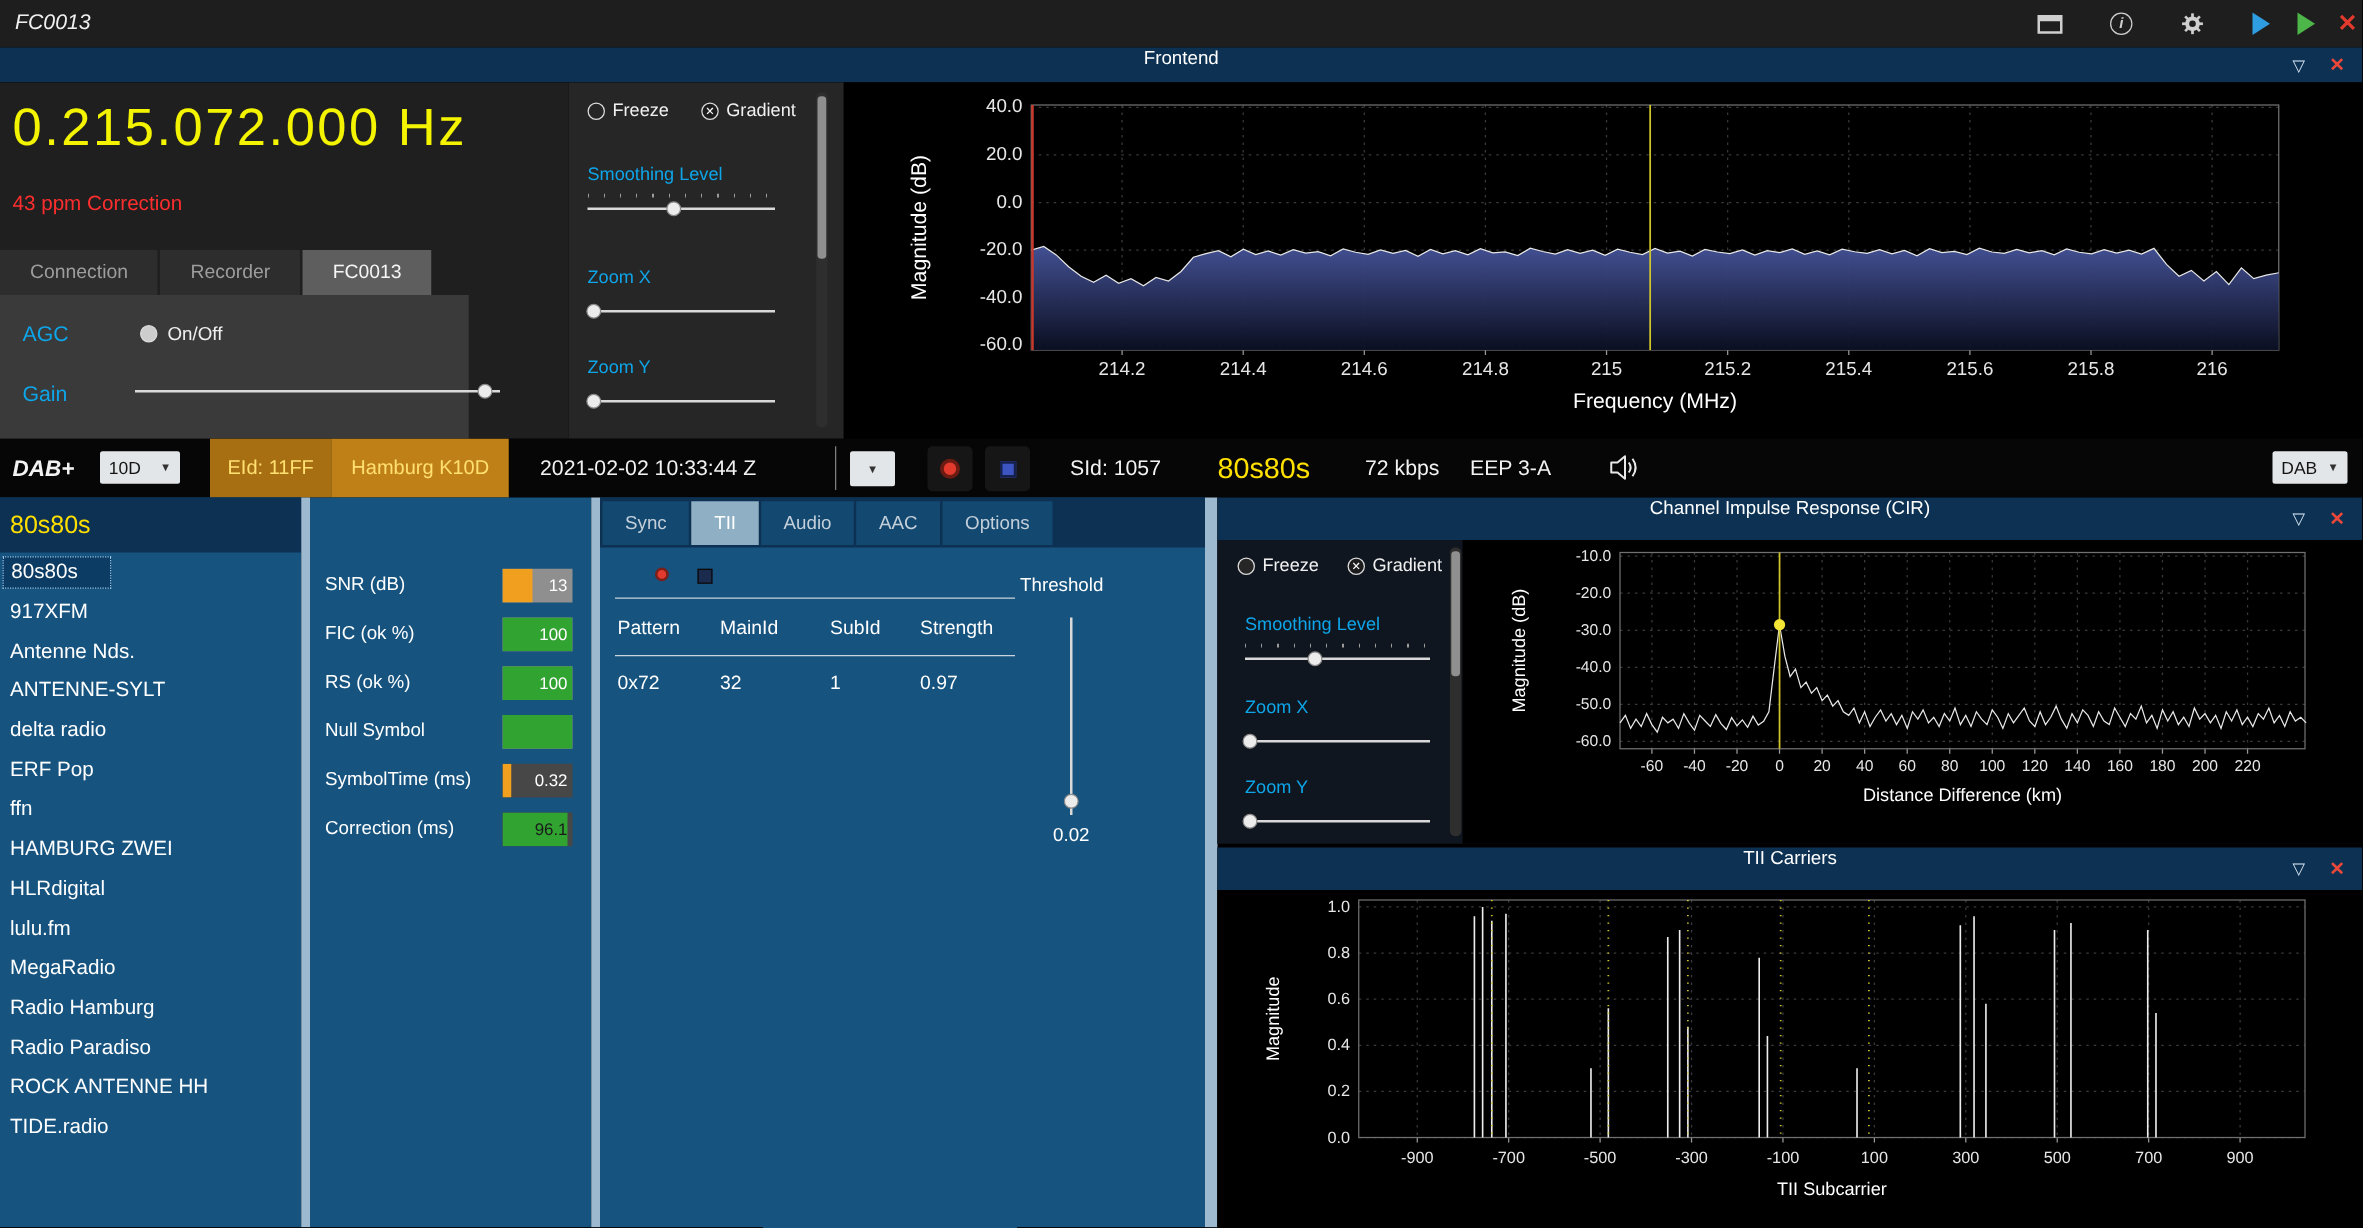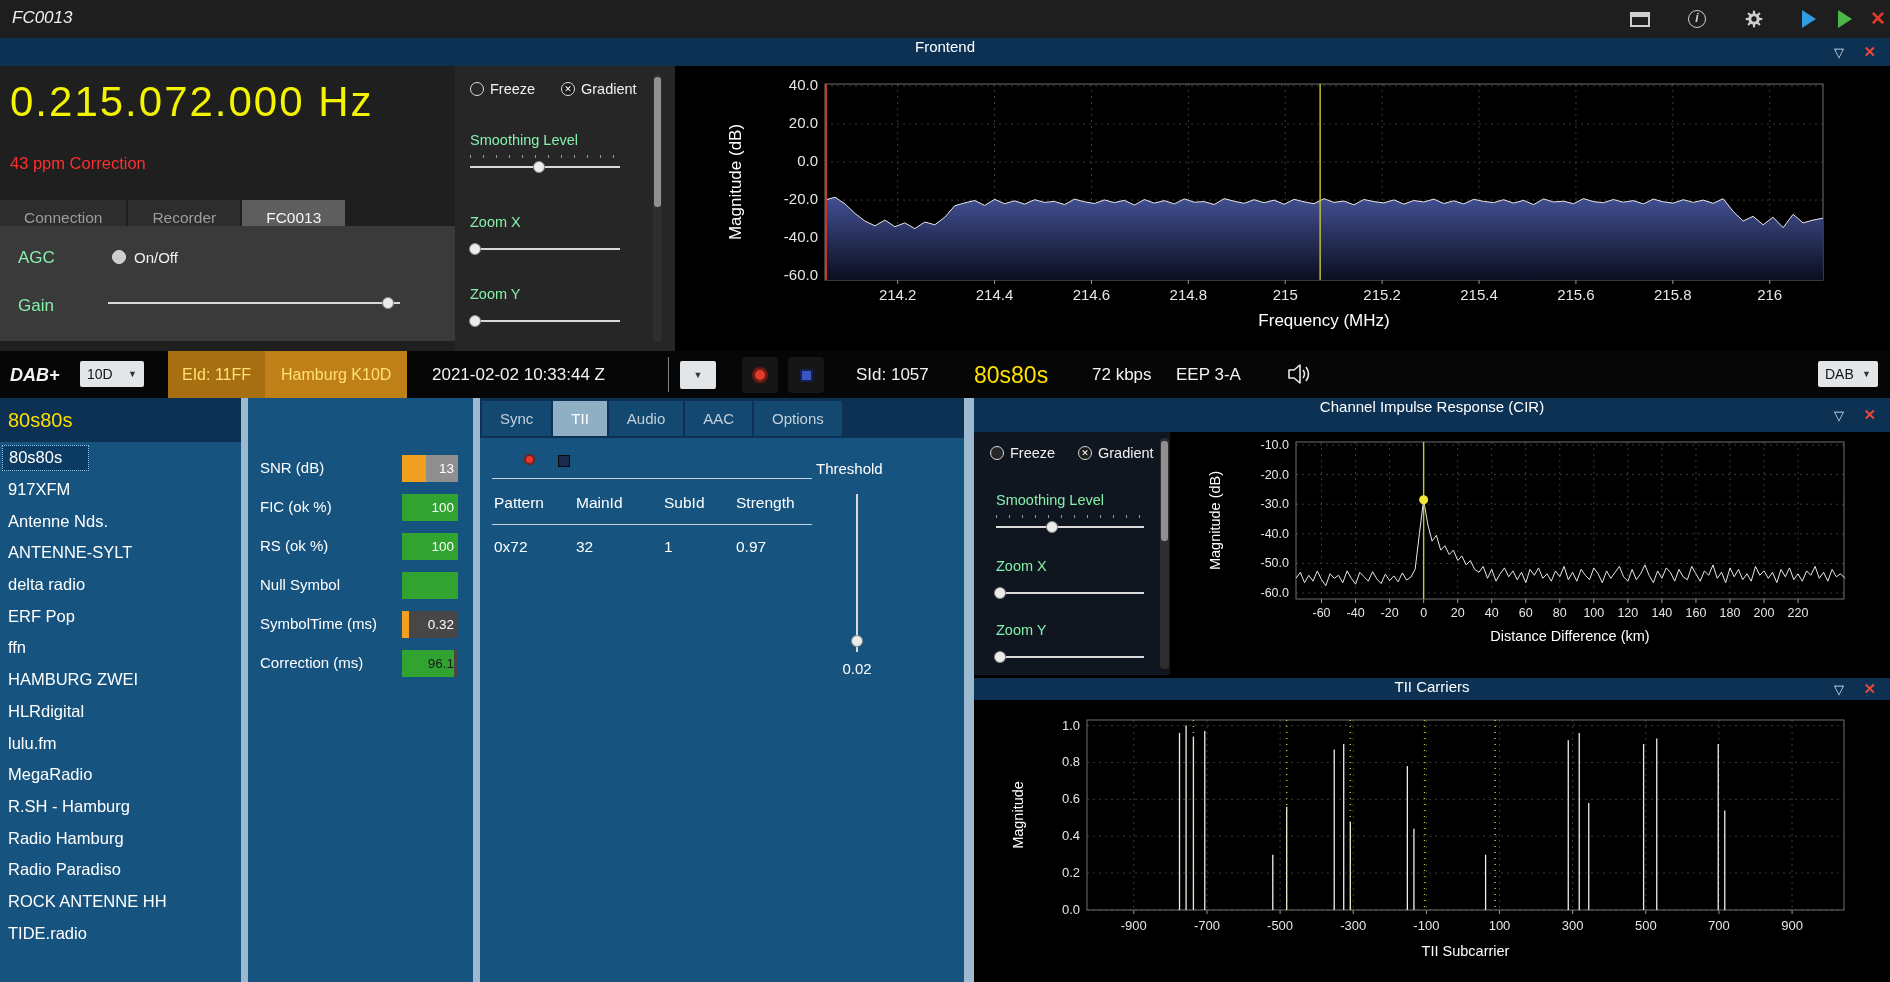--- a/index.html
+++ b/index.html
@@ -22,23 +22,23 @@
 .ph-collapse{position:absolute;right:46px;top:50%;transform:translateY(-50%);font-size:13px;color:#d7e5f2;cursor:pointer}
 .ph-close{position:absolute;right:14px;top:50%;transform:translateY(-50%);font-size:15px;font-weight:bold;color:#e8473a;cursor:pointer}
 
 .fe-body{position:absolute;left:0;top:66px;width:1890px;height:285px;background:#000}
 .fe-left{position:absolute;left:0;top:0;width:455px;height:285px;background:#1f1f1f}
 .freq{position:absolute;left:10px;top:12px;font-size:42px;color:#f4f400;letter-spacing:2px;white-space:nowrap}
 .corr{position:absolute;left:10px;top:88px;font-size:16.5px;color:#ff2e2e}
 .fe-tabs{position:absolute;left:0;top:130px;height:40px;display:flex;align-items:flex-end}
 .ftab{padding:9px 24px;font-size:15.5px;background:#2d2d2d;color:#9d9d9d;margin-right:2px;cursor:pointer}
 .ftab.active{background:#5e5e5e;color:#f5f5f5}
-.fe-content{position:absolute;left:0;top:160px;width:455px;height:115px;background:#3a3a3a}
+.fe-content{position:absolute;left:0;top:170px;width:375px;height:115px;background:#3a3a3a}
 .fe-ctrl{position:absolute;left:455px;top:0;width:220px;height:285px;background:#262626}
-.ctrl-label{position:absolute;font-size:14.5px;color:#86efac;white-space:nowrap}
+.ctrl-label{position:absolute;font-size:14.5px;color:#0ea5e9;white-space:nowrap}
 
 .radio{position:absolute;width:14px;height:14px;border-radius:50%;border:1px solid #dcdcdc;background:#262626}
 .radio.fill{background:#cdcdcd}
 .radio .xm{position:absolute;left:0;top:0;width:100%;height:100%;font-size:9px;line-height:12px;text-align:center;color:#fff}
 .rlabel{position:absolute;font-size:14.5px;color:#f0f0f0;white-space:nowrap}
 
 .slider{position:absolute;height:14px;cursor:pointer}
 .slider .sl-track{position:absolute;left:0;right:0;top:6px;height:2px;background:#d9d9d9}
 .slider .sl-handle{position:absolute;top:1px;width:12px;height:12px;border-radius:50%;background:#ececec;border:1px solid #8a8a8a;margin-left:-6px}
 .slider .sl-ticks{position:absolute;left:0;right:0;top:-5px;height:3px;background-image:repeating-linear-gradient(to right,#9a9a9a 0 1px,transparent 1px 13px)}
@@ -303,23 +303,20 @@
           <span>HAMBURG ZWEI</span>
         </div>
         <div class="station">
           <span>HLRdigital</span>
         </div>
         <div class="station">
           <span>lulu.fm</span>
         </div>
         <div class="station">
           <span>MegaRadio</span>
-        </div>
-        <div class="station">
-          <span>R.SH - Hamburg</span>
         </div>
         <div class="station">
           <span>Radio Hamburg</span>
         </div>
         <div class="station">
           <span>Radio Paradiso</span>
         </div>
         <div class="station">
           <span>ROCK ANTENNE HH</span>
         </div>
@@ -506,21 +503,21 @@
             <polyline points="126.0,146.3 130.3,140.3 134.5,150.7 138.8,143.3 143.0,149.2 147.3,138.9 151.5,147.7 155.8,153.7 160.0,141.8 164.3,146.3 168.5,143.3 172.8,150.7 177.1,138.9 181.3,146.3 185.6,152.2 189.8,140.3 194.1,144.8 198.3,149.2 202.6,139.7 206.8,146.9 211.1,151.6 215.3,142.1 219.6,148.6 223.9,143.9 228.1,149.8 232.4,140.9 236.6,148.0 240.9,145.1 245.1,137.4 249.4,101.8 253.6,67.8 257.9,92.9 262.1,109.2 266.4,103.3 270.7,118.1 274.9,113.7 279.2,122.6 283.4,118.1 287.7,128.5 291.9,124.0 296.2,132.9 300.4,128.5 304.7,137.4 309.0,140.3 313.2,134.4 317.5,146.3 321.7,137.4 326.0,149.2 330.2,141.8 334.5,135.9 338.7,144.8 343.0,138.9 347.2,147.7 351.5,140.3 355.8,150.7 360.0,137.4 364.3,143.3 368.5,135.9 372.8,146.3 377.0,141.8 381.3,149.2 385.5,138.9 389.8,144.8 394.0,134.4 398.3,147.7 402.6,140.3 406.8,149.2 411.1,137.4 415.3,143.3 419.6,147.7 423.8,135.9 428.1,141.8 432.3,150.7 436.6,138.9 440.8,146.3 445.1,140.3 449.4,134.4 453.6,144.8 457.9,149.2 462.1,137.4 466.4,147.7 470.6,141.8 474.9,132.9 479.1,143.3 483.4,150.7 487.6,138.9 491.9,146.3 496.2,135.9 500.4,140.3 504.7,149.2 508.9,137.4 513.2,144.8 517.4,147.7 521.7,134.4 525.9,141.8 530.2,149.2 534.4,138.9 538.7,143.3 543.0,132.9 547.2,146.3 551.5,140.3 555.7,150.7 560.0,135.9 564.2,144.8 568.5,137.4 572.7,147.7 577.0,141.8 581.2,149.2 585.5,134.4 589.8,143.3 594.0,138.9 598.3,146.3 602.5,140.3 606.8,150.7 611.0,137.4 615.3,144.8 619.5,135.9 623.8,147.7 628.0,141.8 632.3,149.2 636.6,138.9 640.8,143.3 645.1,134.4 649.3,146.3 653.6,140.3 657.8,149.2 662.1,137.4 666.3,144.8 670.6,141.8 674.9,146.3 " fill="none" stroke="#e8e8e8" stroke-width="1"></polyline>
             <line x1="253.63975155279502" x2="253.63975155279502" y1="10" y2="167" stroke="#cfc52a" stroke-width="1.4"></line>
             <circle cx="253.63975155279502" cy="67.76415094339623" r="4.5" fill="#f2e535"></circle>
             <text x="400" y="209" text-anchor="middle" font-size="14.5" fill="#ffffff" font-family="Liberation Sans, sans-serif">Distance Difference (km)</text>
             <text x="0" y="0" text-anchor="middle" font-size="14.5" fill="#ffffff" font-family="Liberation Sans, sans-serif" transform="translate(50,88.5) rotate(-90)">Magnitude (dB)</text>
           </svg></div>
     </div>
   </div>
 
   <div class="abs" style="left:974px;top:678px;width:916px;height:304px;background:#000">
-    <div class="panel-header" style="left:0;top:0;width:916px;height:22px">
+    <div class="panel-header" style="left:0;top:0;width:916px;height:34px">
       <span>TII Carriers</span>
       <span class="ph-collapse">▽</span>
       <span class="ph-close">✕</span>
     </div>
     <div class="tii-content">
       <div class="chart-host" style="left:0;top:0;width:916px;height:270px;background:#000"><svg width="916" height="270">
             <line x1="159.80966183574878" x2="159.80966183574878" y1="8" y2="198" stroke="#3a3a3a" stroke-dasharray="2,4"></line>
             <line x1="159.80966183574878" x2="159.80966183574878" y1="198" y2="202" stroke="#9a9a9a"></line>
             <text x="159.80966183574878" y="218" text-anchor="middle" font-size="13" fill="#e6e6e6" font-family="Liberation Sans, sans-serif">-900</text>
             <line x1="232.9497584541063" x2="232.9497584541063" y1="8" y2="198" stroke="#3a3a3a" stroke-dasharray="2,4"></line>

